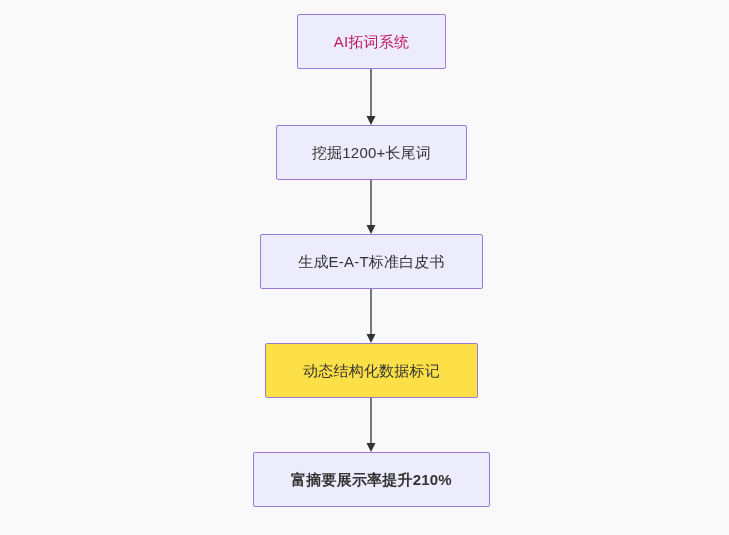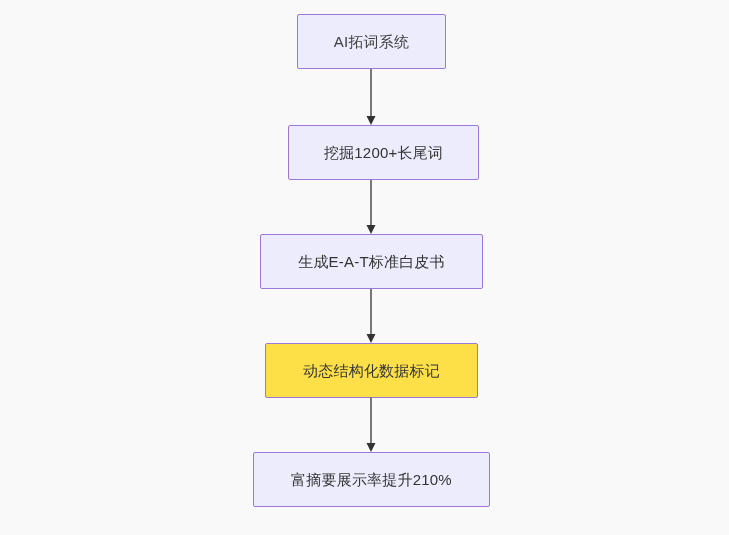--- a/index.html
+++ b/index.html
@@ -45,37 +45,37 @@
   }
   .edge-head {
     fill: #333333;
   }
 </style>
 </head>
 <body style="background: rgb(249, 249, 249);">
 
 <div id="flowchart">
 
-  <div class="node" id="node-n1" style="left: 297px; top: 14px; width: 149px; height: 55px; background: rgb(236, 236, 253); border-color: rgb(154, 121, 217); color: #404040;">
+  <div class="node" id="node-n1" style="left: 297px; top: 14px; width: 149px; height: 55px; background: rgb(236, 236, 253); border-color: rgb(154, 121, 217); color: #be185d;">
     <span>AI拓词系统</span>
   </div>
 
-  <div class="node" id="node-n2" style="left: 276px; top: 125px; width: 191px; height: 55px; background: rgb(236, 236, 253); border-color: rgb(154, 121, 217); color: rgb(51, 51, 51); margin-left: 12px;">
+  <div class="node" id="node-n2" style="left: 276px; top: 125px; width: 191px; height: 55px; background: rgb(236, 236, 253); border-color: rgb(154, 121, 217); color: rgb(51, 51, 51);">
     <span>挖掘1200+长尾词</span>
   </div>
 
   <div class="node" id="node-n3" style="left: 260px; top: 234px; width: 223px; height: 55px; background: rgb(236, 236, 253); border-color: rgb(154, 121, 217); color: rgb(51, 51, 51);">
     <span>生成E-A-T标准白皮书</span>
   </div>
 
   <div class="node" id="node-n4" style="left: 265px; top: 343px; width: 213px; height: 55px; background: #fde047; border-color: rgb(154, 121, 217); color: rgb(51, 51, 51);">
     <span>动态结构化数据标记</span>
   </div>
 
-  <div class="node" id="node-n5" style="left: 253px; top: 452px; width: 237px; height: 55px; background: rgb(236, 236, 253); border-color: rgb(154, 121, 217); color: rgb(51, 51, 51);">
+  <div class="node" id="node-n5" style="left: 253px; top: 452px; width: 237px; height: 55px; background: rgb(236, 236, 253); border-color: rgb(154, 121, 217); color: rgb(51, 51, 51); font-weight: bold;">
     <span>富摘要展示率提升210%</span>
   </div>
 
   <svg class="edge" id="edge-e1" width="20" height="56" viewBox="0 0 20 56" style="left: 361px; top: 69px;">
       <line x1="10" y1="0" x2="10" y2="48" class="edge-line" stroke="#787878"></line>
       <polygon points="5.5,47 14.5,47 10,56" class="edge-head" fill="#333333"></polygon>
     </svg>
   <svg class="edge" id="edge-e2" width="20" height="54" viewBox="0 0 20 54" style="left: 361px; top: 180px;">
       <line x1="10" y1="0" x2="10" y2="46" class="edge-line" stroke="#787878"></line>
       <polygon points="5.5,45 14.5,45 10,54" class="edge-head" fill="#333333"></polygon>

